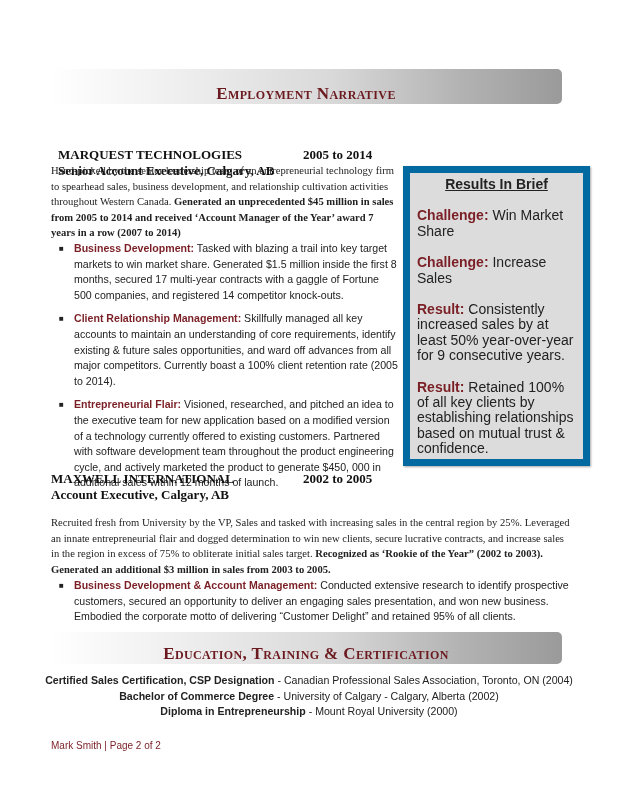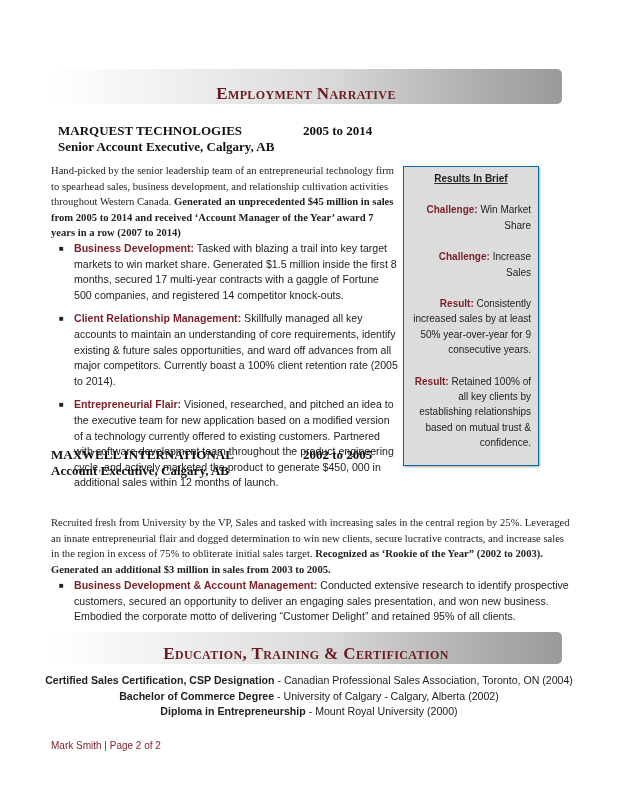--- a/index.html
+++ b/index.html
@@ -11,39 +11,39 @@
       background: linear-gradient(to right, #ffffff 0%, #efefef 25%, #d9d9d9 55%, #b3b3b3 80%, #9a9a9a 100%);
       display: flex; align-items: flex-end; justify-content: center;
     }
     .banner-title {
       font-family: "Liberation Serif", "DejaVu Serif", serif;
       font-variant: small-caps; font-weight: bold; color: #6b1a1f;
       font-size: 17px; letter-spacing: 0.4px;
     }
 
     .job-header { position: absolute; left: 58px; font-family: "Liberation Serif", "DejaVu Serif", serif; font-weight: bold; font-size: 13px; color: #111; line-height: 16px; }
-    .job-header .company { display: inline-block; width: 245px; }
+    .job-header .company { display: inline-block; width: 245px; margin-top: 24px; }
     .job-header .dates { display: inline-block; font-weight: bold; }
 
     .para { position: absolute; font-family: Liberation Serif, serif; font-size: 10.6px; line-height: 15.6px; color: #222; }
     .para b { font-weight: bold; }
 
     .bullets { position: absolute; margin: 0; padding: 0; list-style: none; font-family: "Liberation Sans", "DejaVu Sans", sans-serif; font-size: 10.6px; line-height: 15.6px; color: #222; }
     .bullets li { position: relative; padding-left: 16px; margin-bottom: 8px; }
     .bullets .bullet-glyph { position: absolute; left: 1px; top: 0; font-size: 8px; }
     .bullets .lead { color: #7a1f25; font-weight: bold; }
 
     .results-box {
-      position: absolute; left: 403px; top: 166px; width: 136px; height: 300px;
-      background: #dcdcdc; border: 1px solid #0369a1; box-shadow: 1px 1px 2px rgba(0,0,0,0.35);
-      font-family: "Liberation Sans", "DejaVu Sans", sans-serif; font-size: 10px; line-height: 15.4px; color: #222;
+      position: absolute; left: 403px; top: 166px; width: 187px; height: 300px;
+      background: #dcdcdc; border: 7px solid #0369a1; box-shadow: 1px 1px 2px rgba(0,0,0,0.35);
+      font-family: "Liberation Sans", "DejaVu Sans", sans-serif; font-size: 14px; line-height: 15.4px; color: #222;
       padding: 4px 7px; box-sizing: border-box;
     }
     .results-title { text-align: center; font-weight: bold; text-decoration: underline; margin-bottom: 10px; }
-    .results-box p { margin: 16px 0 8px 0; text-align: right; }
+    .results-box p { margin: 16px 0 8px 0; }
     .results-box .label { color: #7a1f25; font-weight: bold; }
 
     .edu { position: absolute; left: 0; width: 618px; top: 673px; text-align: center; font-family: "Liberation Sans", "DejaVu Sans", sans-serif; font-size: 10.6px; line-height: 15.5px; color: #222; }
     .edu .deg { font-weight: bold; }
 
     .footer { position: absolute; left: 51px; top: 740px; font-family: "Liberation Sans", "DejaVu Sans", sans-serif; font-size: 10px; color: #7a1f25; }
   </style>
 </head>
 <body>
 

